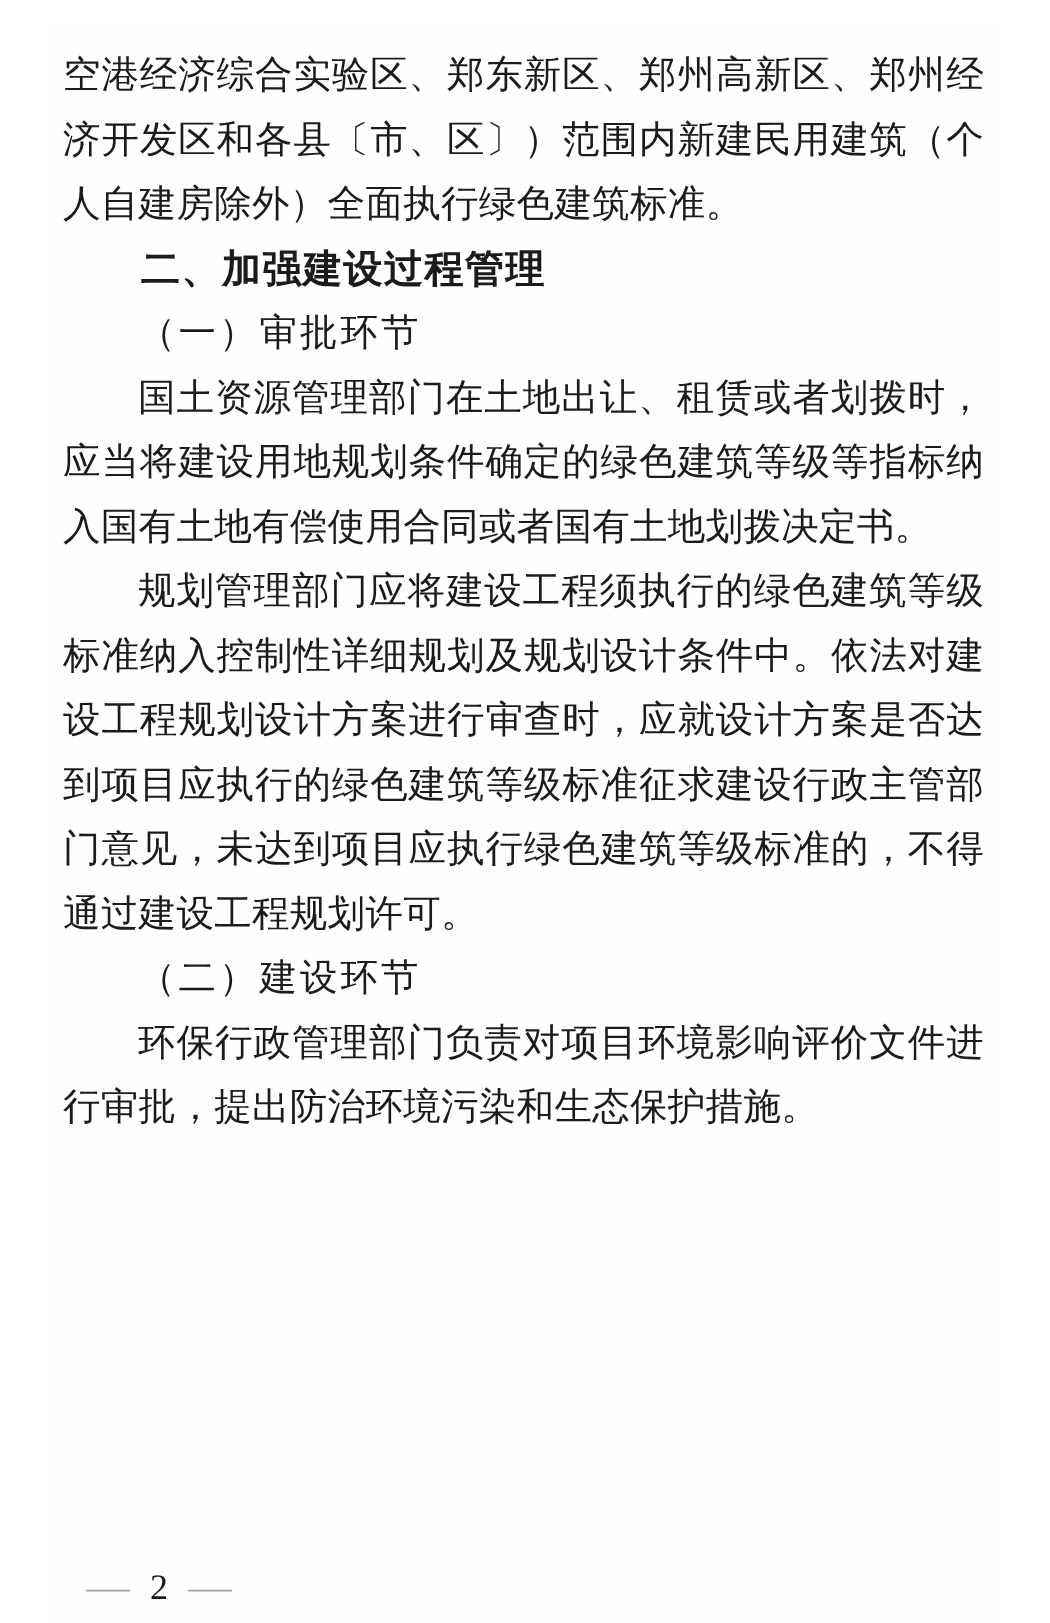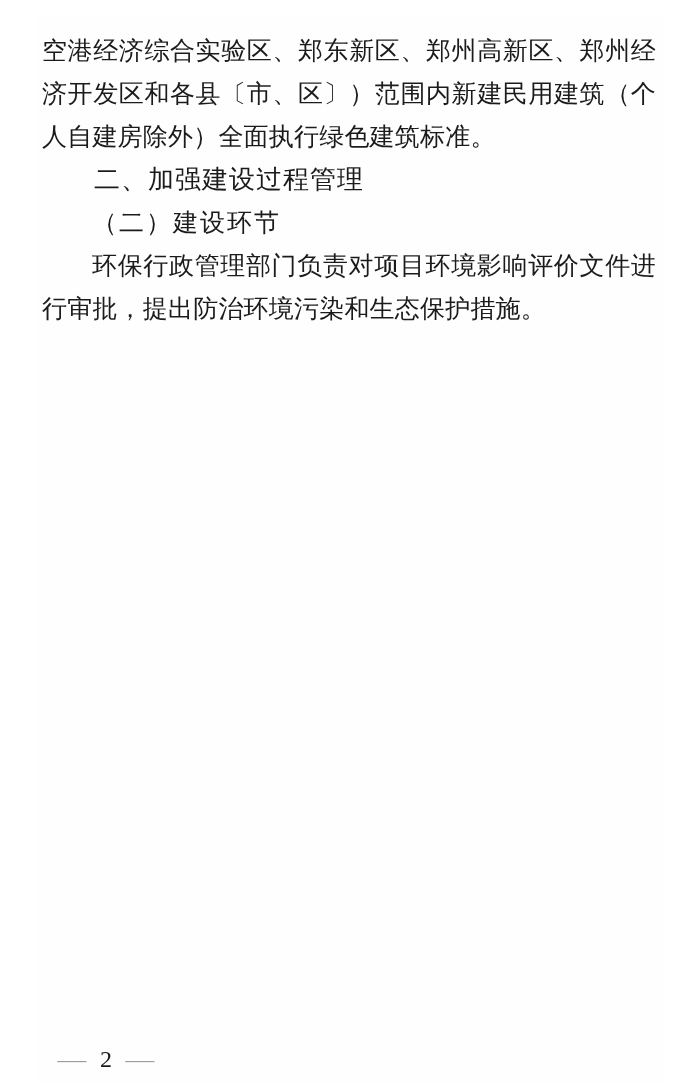--- a/index.html
+++ b/index.html
@@ -32,21 +32,21 @@
   .para-continuation {
     text-indent: 0;
   }
   .para {
     text-indent: 2em;
   }
   .section-heading {
     margin: 0;
     text-indent: 2em;
     font-family: "Liberation Sans", "DejaVu Sans", sans-serif;
-    font-weight: normal;
+    font-weight: bold;
     font-size: 26px;
     line-height: 43px;
     text-align: left;
     letter-spacing: 1px;
   }
   .sub-heading {
     text-indent: 2em;
     text-align: left;
     letter-spacing: 2px;
   }
@@ -72,23 +72,26 @@
 </style>
 </head>
 <body>
 
 <div class="doc-page">
   <div class="doc-body">
     <p class="para-continuation">空港经济综合实验区、郑东新区、郑州高新区、郑州经济开发区和各县〔市、区〕）范围内新建民用建筑（个人自建房除外）全面执行绿色建筑标准。</p>
 
     <p class="section-heading">二、加强建设过程管理</p>
 
+    <p class="para sub-heading">（一）审批环节</p>
 
 
+    <p class="para">国土资源管理部门在土地出让、租赁或者划拨时，应当将建设用地规划条件确定的绿色建筑等级等指标纳入国有土地有偿使用合同或者国有土地划拨决定书。</p>
 
+    <p class="para">规划管理部门应将建设工程须执行的绿色建筑等级标准纳入控制性详细规划及规划设计条件中。依法对建设工程规划设计方案进行审查时，应就设计方案是否达到项目应执行的绿色建筑等级标准征求建设行政主管部门意见，未达到项目应执行绿色建筑等级标准的，不得通过建设工程规划许可。</p>
 
 
     <p class="para sub-heading">（二）建设环节</p>
 
     <p class="para">环保行政管理部门负责对项目环境影响评价文件进行审批，提出防治环境污染和生态保护措施。</p>
 
   </div>
 
   <div class="page-footer">
     <span class="footer-dash">—</span>

